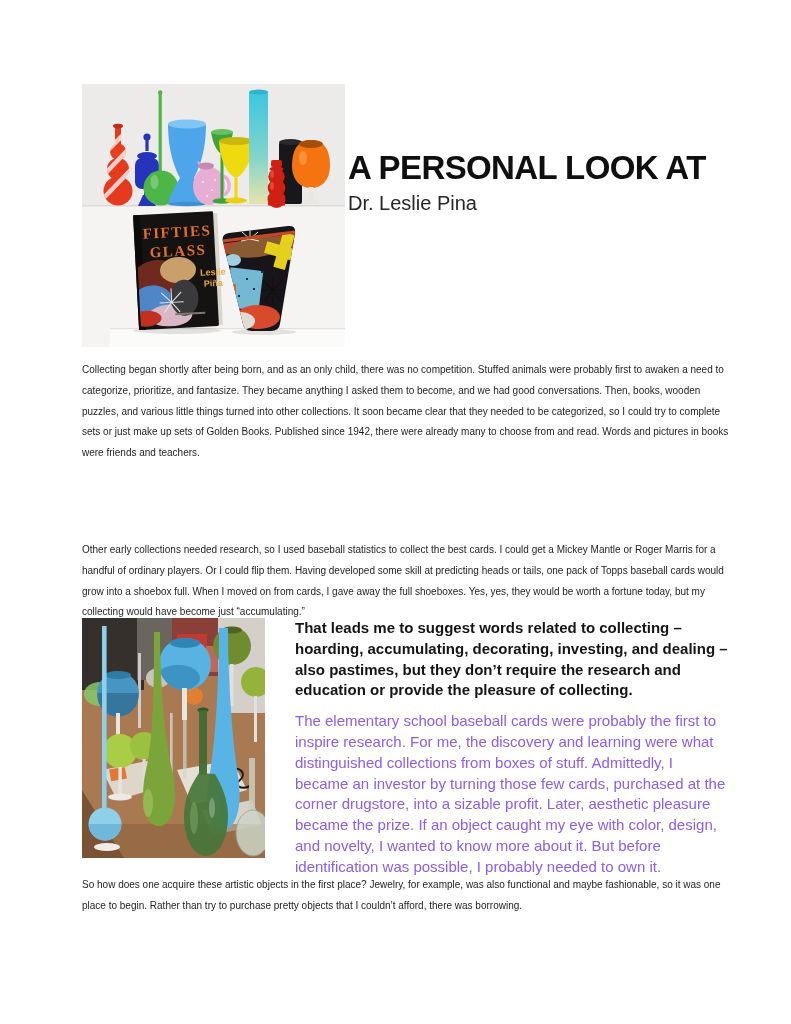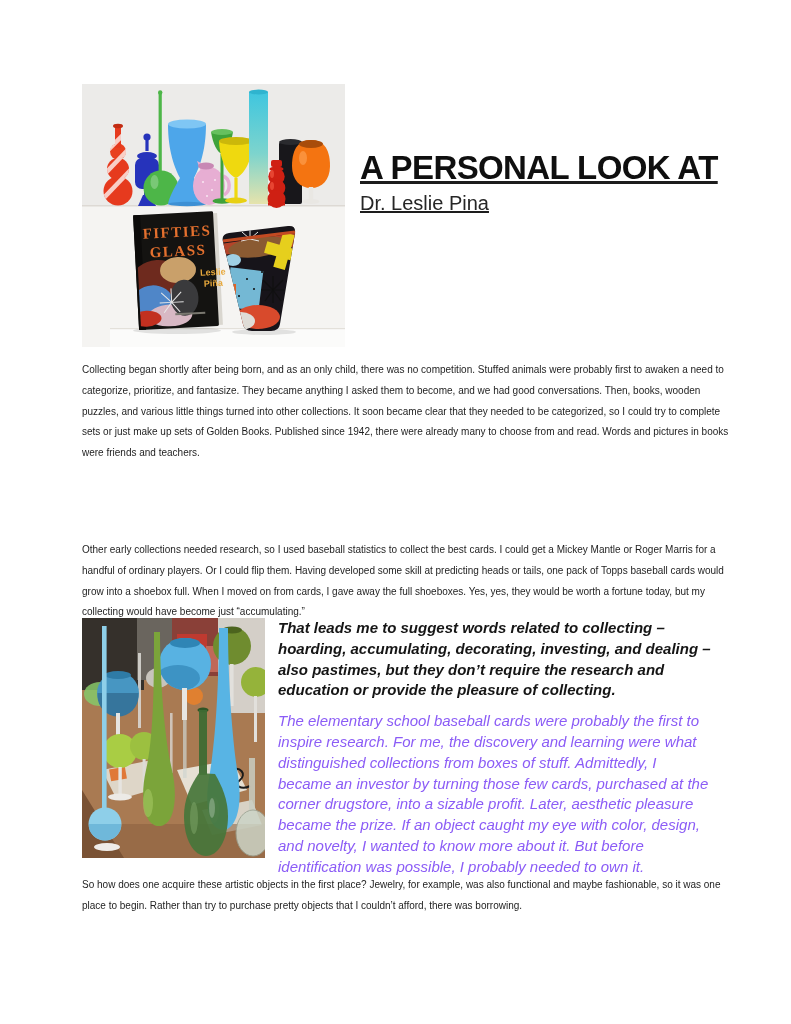--- a/index.html
+++ b/index.html
@@ -10,42 +10,42 @@
     background:#ffffff;
     font-family:"Liberation Sans", sans-serif;
     color:#1d1d1d;
     overflow:hidden;
   }
   .hero-img {
     position:absolute; left:82px; top:84px;
     width:263px; height:263px;
   }
   .title-block {
-    position:absolute; left:360px; top:144px; width:395px;text-decoration:underline;
+    position:absolute; left:348px; top:144px; width:395px;
   }
   .doc-title {
     font-size:33px; font-weight:700; line-height:48px;
     letter-spacing:-0.6px; color:#0f0f0f;
   }
   .doc-author {
     font-size:20px; color:#262626;
   }
   .para {
     position:absolute; left:82px; width:650px;
     font-size:10px; line-height:20.8px; color:#1d1d1d;
     text-align:left;
   }
   #p1 { top:360px; }
   #p2 { top:540px; }
   .media-row {
     position:absolute; left:82px; top:618px; width:650px;
     display:flex; align-items:flex-start;
   }
   .secondary-img { flex:0 0 183px; width:183px; height:240px; }
-  .media-col { margin-left:13px; width:434px;font-style:italic; }
+  .media-col { margin-left:30px; width:434px; }
   .media-col .bold-para {
     font-size:15px; line-height:20.8px; font-weight:700; color:#151515;
   }
   .media-col .reg-para {
     margin-top:10px; font-size:15px; line-height:20.8px; color:#8b5cf6;
   }
   #p5 { top:875px; }
 </style>
 </head>
 <body>

